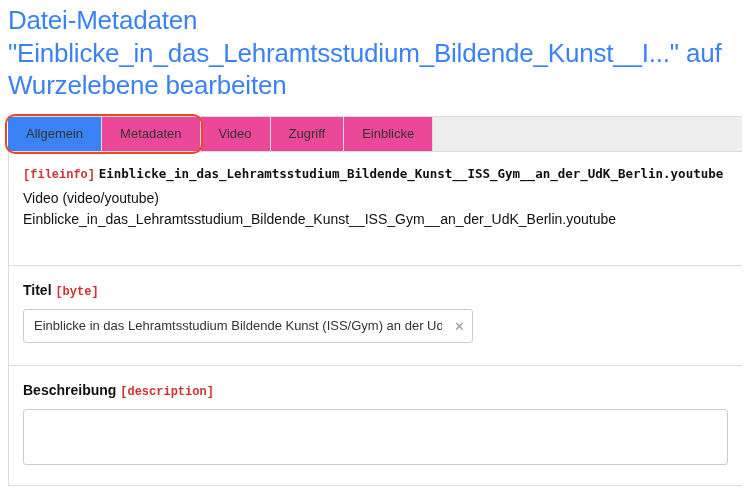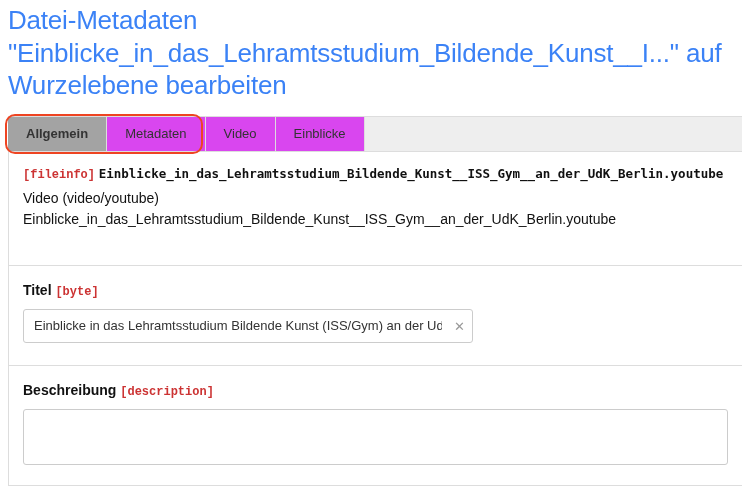--- a/index.html
+++ b/index.html
@@ -31,25 +31,24 @@
     position: relative;
   }
   .tab {
     display: flex;
     align-items: center;
     padding: 0 18px;
     font-size: 13px;
     color: #333;
     cursor: pointer;
     border-right: 1px solid #ddd;
-    background: #d946ef;
+    background: #ec4899;
   }
   .tab.active {
-    background: #a3a3a3;
-    font-weight: bold;
+    background: #3b82f6;
   }
   .tab-highlight {
     position: absolute;
     top: -3px;
     left: -3px;
     height: 40px;
     border: 2.5px solid #ee4422;
     border-radius: 10px;
     pointer-events: none;
   }
@@ -134,20 +133,21 @@
 </style>
 </head>
 <body>
 
 <h1>Datei-Metadaten "Einblicke_in_das_Lehramtsstudium_Bildende_Kunst__I..." auf Wurzelebene bearbeiten</h1>
 
 <div class="tabbar">
   <div class="tab active">Allgemein</div>
   <div class="tab">Metadaten</div>
   <div class="tab">Video</div>
+  <div class="tab">Zugriff</div>
   <div class="tab">Einblicke</div>
   <div class="tab-highlight" id="hl" style="width: 198px;"></div>
 </div>
 
 <div class="panel">
 
   <div class="fileinfo-line">
     <span class="code-tag">[fileinfo]</span>
     <span> </span>
     <span class="fileinfo-name">Einblicke_in_das_Lehramtsstudium_Bildende_Kunst__ISS_Gym__an_der_UdK_Berlin.youtube</span>

